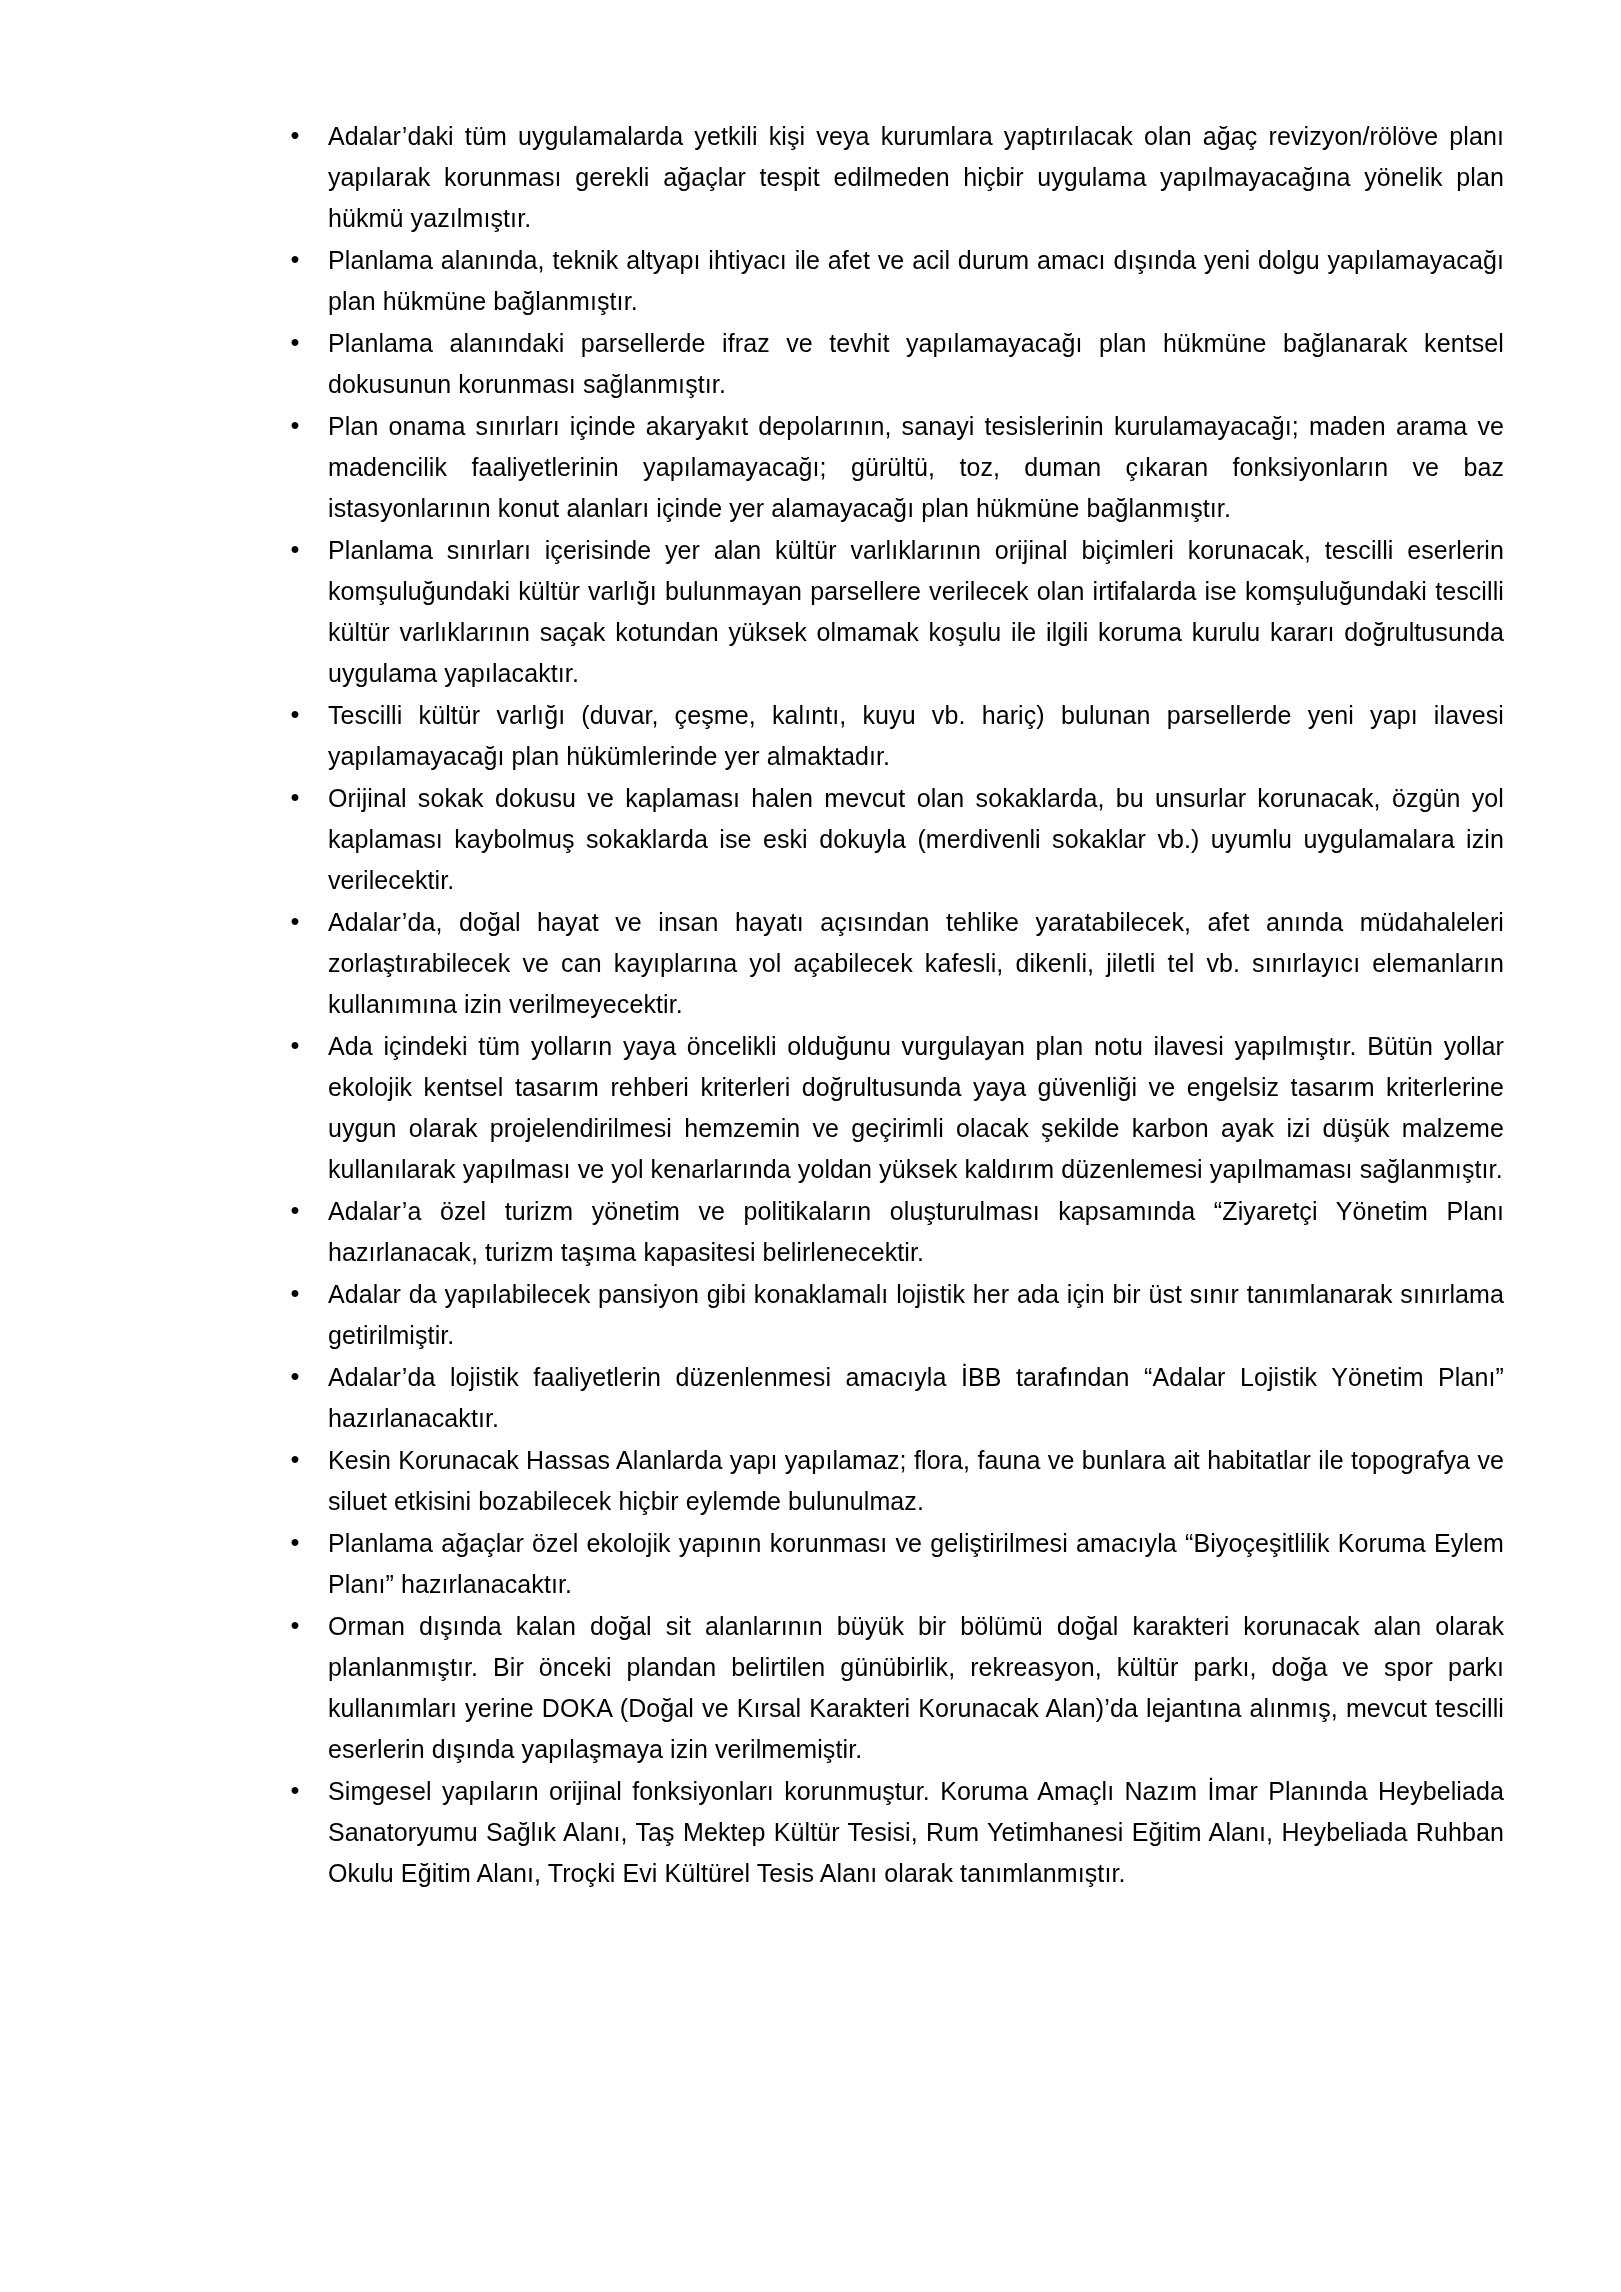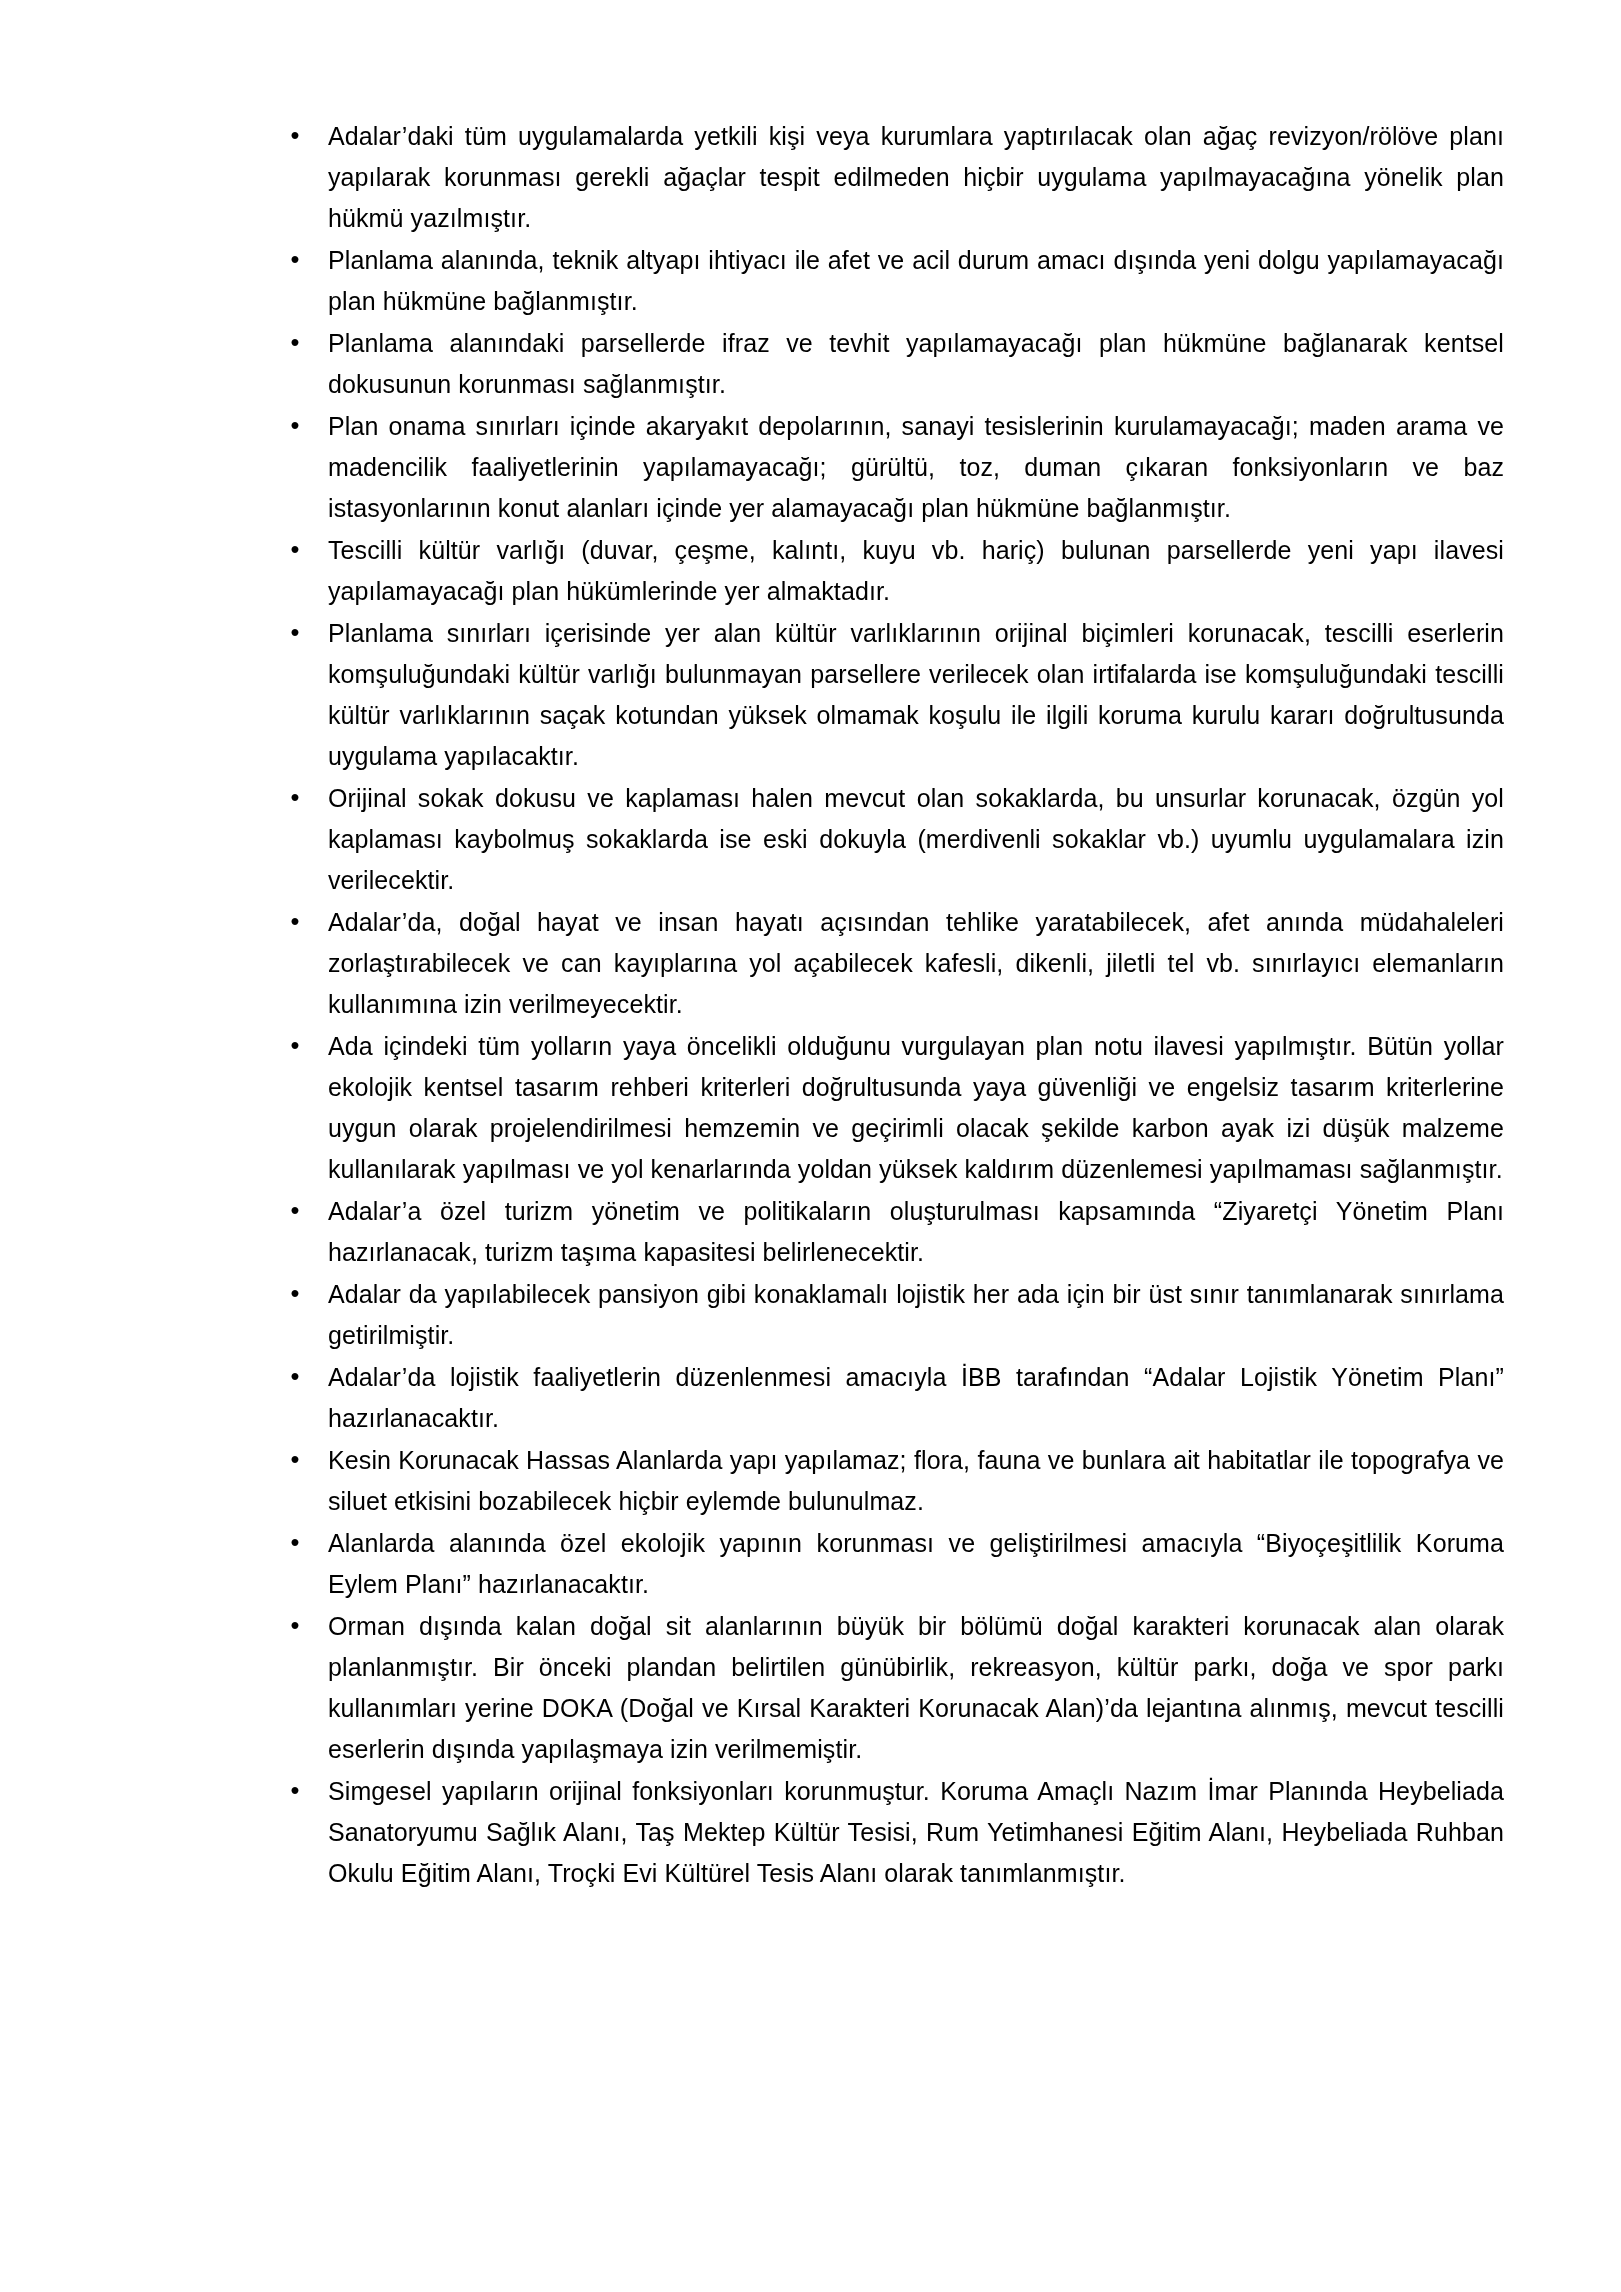--- a/index.html
+++ b/index.html
@@ -54,28 +54,28 @@
 </head>
 <body>
 
 <div class="page">
   <div class="doc-body">
     <ul class="bullet-list">
       <li>Adalar’daki tüm uygulamalarda yetkili kişi veya kurumlara yaptırılacak olan ağaç revizyon/rölöve planı yapılarak korunması gerekli ağaçlar tespit edilmeden hiçbir uygulama yapılmayacağına yönelik plan hükmü yazılmıştır.</li>
       <li>Planlama alanında, teknik altyapı ihtiyacı ile afet ve acil durum amacı dışında yeni dolgu yapılamayacağı plan hükmüne bağlanmıştır.</li>
       <li>Planlama alanındaki parsellerde ifraz ve tevhit yapılamayacağı plan hükmüne bağlanarak kentsel dokusunun korunması sağlanmıştır.</li>
       <li>Plan onama sınırları içinde akaryakıt depolarının, sanayi tesislerinin kurulamayacağı; maden arama ve madencilik faaliyetlerinin yapılamayacağı; gürültü, toz, duman çıkaran fonksiyonların ve baz istasyonlarının konut alanları içinde yer alamayacağı plan hükmüne bağlanmıştır.</li>
+      <li>Planlama sınırları içerisinde yer alan kültür varlıklarının orijinal biçimleri korunacak, tescilli eserlerin komşuluğundaki kültür varlığı bulunmayan parsellere verilecek olan irtifalarda ise komşuluğundaki tescilli kültür varlıklarının saçak kotundan yüksek olmamak koşulu ile ilgili koruma kurulu kararı doğrultusunda uygulama yapılacaktır.</li>
       <li>Tescilli kültür varlığı (duvar, çeşme, kalıntı, kuyu vb. hariç)  bulunan parsellerde yeni yapı ilavesi yapılamayacağı plan hükümlerinde yer almaktadır.</li>
-      <li>Planlama sınırları içerisinde yer alan kültür varlıklarının orijinal biçimleri korunacak, tescilli eserlerin komşuluğundaki kültür varlığı bulunmayan parsellere verilecek olan irtifalarda ise komşuluğundaki tescilli kültür varlıklarının saçak kotundan yüksek olmamak koşulu ile ilgili koruma kurulu kararı doğrultusunda uygulama yapılacaktır.</li>
       <li>Orijinal sokak dokusu ve kaplaması halen mevcut olan sokaklarda, bu unsurlar korunacak, özgün yol kaplaması kaybolmuş sokaklarda ise eski dokuyla (merdivenli sokaklar vb.) uyumlu uygulamalara izin verilecektir.</li>
       <li>Adalar’da, doğal hayat ve insan hayatı açısından tehlike yaratabilecek, afet anında müdahaleleri zorlaştırabilecek ve can kayıplarına yol açabilecek kafesli, dikenli, jiletli tel vb. sınırlayıcı elemanların kullanımına izin verilmeyecektir.</li>
       <li>Ada içindeki tüm yolların yaya öncelikli olduğunu vurgulayan plan notu ilavesi yapılmıştır. Bütün yollar ekolojik kentsel tasarım rehberi kriterleri doğrultusunda yaya güvenliği ve engelsiz tasarım kriterlerine uygun olarak projelendirilmesi hemzemin ve geçirimli olacak şekilde karbon ayak izi düşük malzeme kullanılarak yapılması ve yol kenarlarında yoldan yüksek kaldırım düzenlemesi yapılmaması sağlanmıştır.</li>
       <li>Adalar’a özel turizm yönetim ve politikaların oluşturulması kapsamında “Ziyaretçi Yönetim Planı hazırlanacak, turizm taşıma kapasitesi belirlenecektir.</li>
       <li>Adalar da yapılabilecek pansiyon gibi konaklamalı lojistik her ada için bir üst sınır tanımlanarak sınırlama getirilmiştir.</li>
       <li>Adalar’da lojistik faaliyetlerin düzenlenmesi amacıyla İBB tarafından “Adalar Lojistik Yönetim Planı” hazırlanacaktır.</li>
       <li>Kesin Korunacak Hassas Alanlarda yapı yapılamaz; flora, fauna ve bunlara ait habitatlar ile topografya ve siluet etkisini bozabilecek hiçbir eylemde bulunulmaz.</li>
-      <li>Alanlarda alanında özel ekolojik yapının korunması ve geliştirilmesi amacıyla “Biyoçeşitlilik Koruma Eylem Planı” hazırlanacaktır.</li>
+      <li>Planlama ağaçlar özel ekolojik yapının korunması ve geliştirilmesi amacıyla “Biyoçeşitlilik Koruma Eylem Planı” hazırlanacaktır.</li>
       <li>Orman dışında kalan doğal sit alanlarının büyük bir bölümü doğal karakteri korunacak alan olarak planlanmıştır. Bir önceki plandan belirtilen günübirlik, rekreasyon, kültür parkı, doğa ve spor parkı kullanımları yerine DOKA (Doğal ve Kırsal Karakteri Korunacak Alan)’da lejantına alınmış, mevcut tescilli eserlerin dışında yapılaşmaya izin verilmemiştir.</li>
       <li>Simgesel yapıların orijinal fonksiyonları korunmuştur. Koruma Amaçlı Nazım İmar Planında Heybeliada Sanatoryumu Sağlık Alanı, Taş Mektep Kültür Tesisi, Rum Yetimhanesi Eğitim Alanı, Heybeliada Ruhban Okulu Eğitim Alanı, Troçki Evi Kültürel Tesis Alanı olarak tanımlanmıştır.</li>
     </ul>
   </div>
 </div>
 
 
 </body></html>

